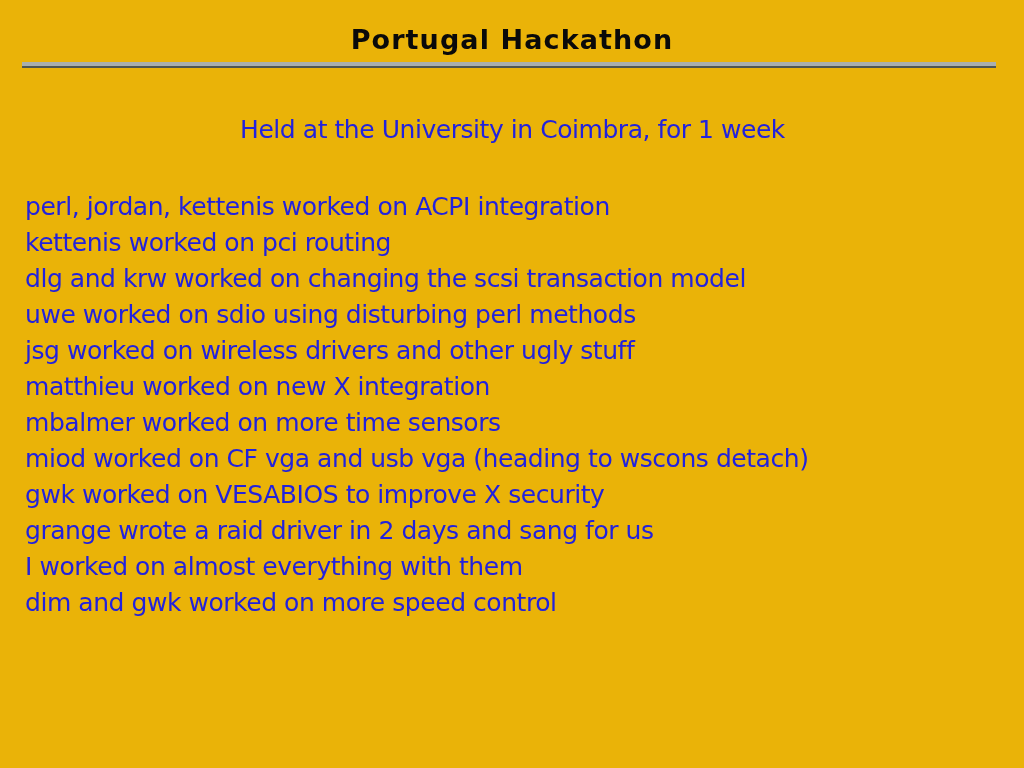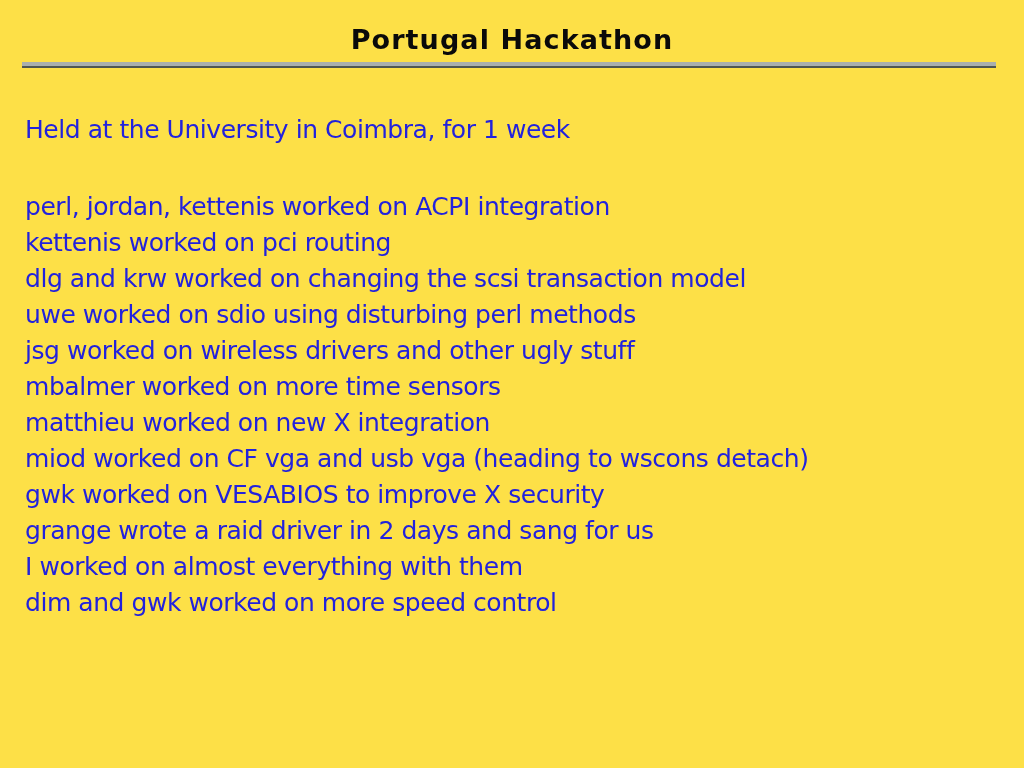--- a/index.html
+++ b/index.html
@@ -11,21 +11,21 @@
     height: 768px;
     background: #f6faf8;
     font-family: "DejaVu Sans", sans-serif;
     overflow: hidden;
   }
 
   #slide {
     position: relative;
     width: 1024px;
     height: 768px;
-    background: #fde047;
+    background: #eab308;
     box-sizing: border-box;
   }
 
   
   #title-block {
     position: absolute;
     left: 0;
     top: 24px;
     width: 1024px;
     text-align: center;
@@ -65,20 +65,21 @@
     top: 112px;
     width: 975px;
   }
   .para {
     font-family: "DejaVu Sans", sans-serif;
     font-size: 25px;
     line-height: 36px;
     color: #2222dd;
     white-space: nowrap;
     letter-spacing: -0.45px;
+    text-align: center;
   }
   .para.spaced-after {
     margin-bottom: 41px;
   }
   .line {
     font-family: "DejaVu Sans", sans-serif;
     font-size: 25px;
     line-height: 36px;
     color: #2222dd;
     white-space: nowrap;
@@ -108,22 +109,22 @@
 
     <div class="para spaced-after">Held at the University in Coimbra, for 1 week</div>
 
 
     <ul id="task-list">
       <li class="line">perl, jordan, kettenis worked on ACPI integration</li>
       <li class="line">kettenis worked on pci routing</li>
       <li class="line">dlg and krw worked on changing the scsi transaction model</li>
       <li class="line">uwe worked on sdio using disturbing perl methods</li>
       <li class="line">jsg worked on wireless drivers and other ugly stuff</li>
+      <li class="line">matthieu worked on new X integration</li>
       <li class="line">mbalmer worked on more time sensors</li>
-      <li class="line">matthieu worked on new X integration</li>
       <li class="line">miod worked on CF vga and usb vga (heading to wscons detach)</li>
       <li class="line">gwk worked on VESABIOS to improve X security</li>
       <li class="line">grange wrote a raid driver in 2 days and sang for us</li>
       <li class="line">I worked on almost everything with them</li>
       <li class="line">dim and gwk worked on more speed control</li>
     </ul>
 
   </div>
 
 </div>

